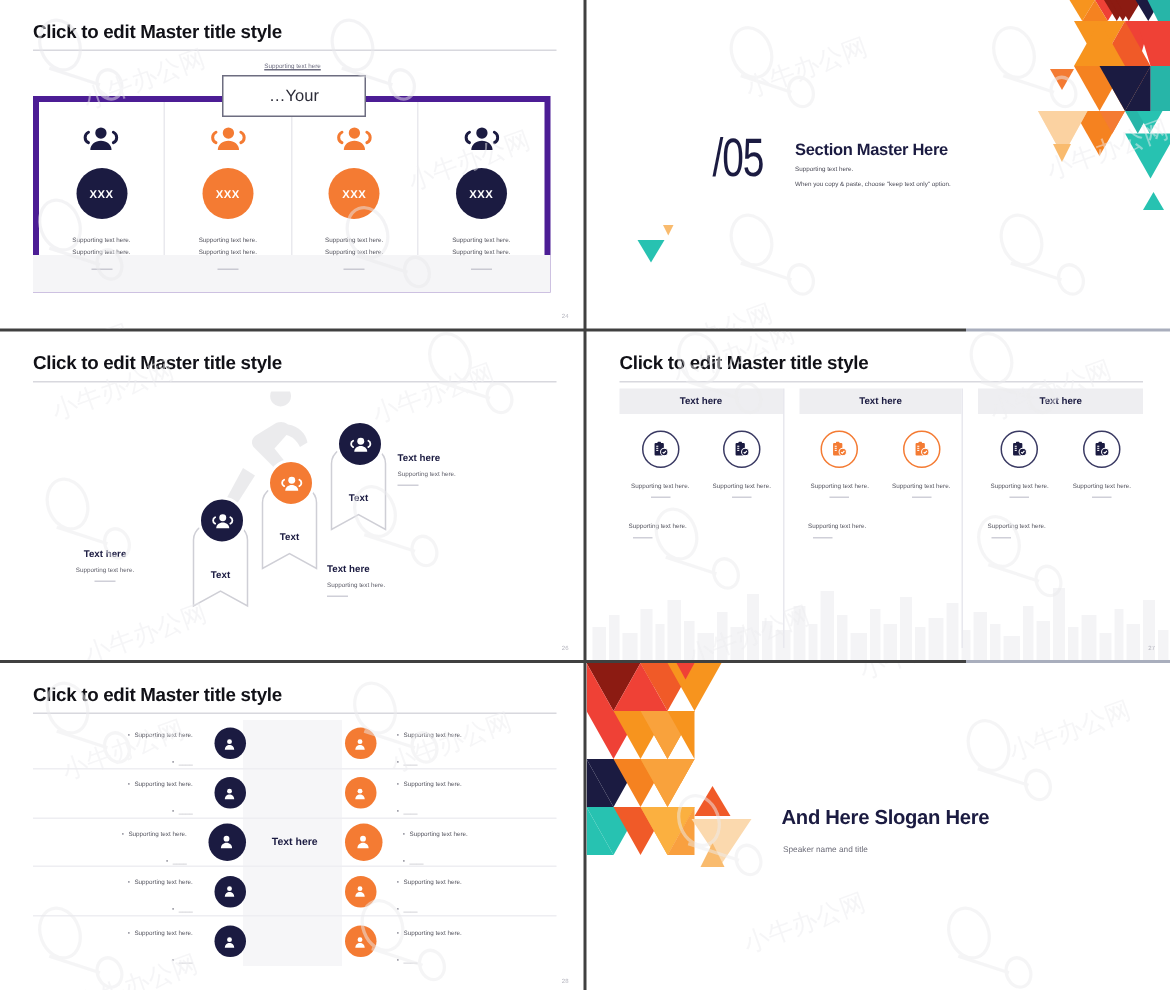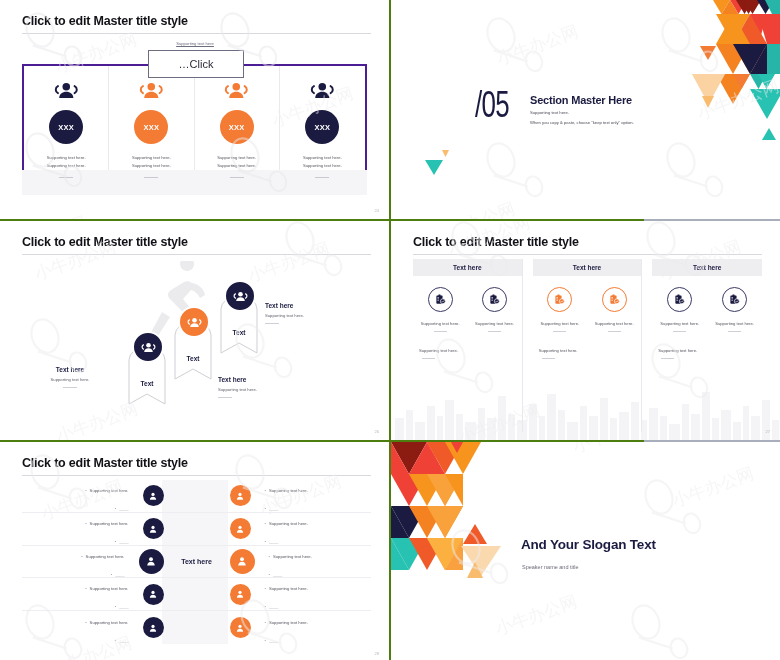--- a/index.html
+++ b/index.html
@@ -8,21 +8,21 @@
     background:#a9aebd;
     font-family:"Liberation Sans", sans-serif;
     overflow:hidden;
   }
   .deck{
     width:644px;height:660px;
     display:grid;
     grid-template-columns:389px 389px;
     grid-template-rows:219px 219px 220px;
     gap:2px;
-    background:#4d7c0f;
+    background:#404040;
     box-sizing:border-box;
     padding:0 0 16px 0;
   }
   .slide{
     position:relative;
     background:#ffffff;
     overflow:hidden;
   }
   .slide-inner{position:absolute;inset:0;}
 
@@ -64,21 +64,21 @@
     font-size:11px;color:#2c2c38;
     z-index:6;
   }
   .s1-sup{
     position:absolute;left:148px;top:41px;width:94px;
     text-align:center;font-size:4.2px;color:#6d6d80;
     text-decoration:underline;
   }
   .s1-grid{
     position:absolute;left:22px;top:64px;right:22px;bottom:24px;
-    border:2px solid #4c1d95;
+    border:4px solid #4c1d95;
     display:grid;grid-template-columns:repeat(4,1fr);
   }
   .s1-col{position:relative;border-right:1px solid #e9e9ee;}
   .s1-col:last-child{border-right:none;}
   .s1-band{
     position:absolute;left:22px;right:22px;top:170px;height:25px;
     background:#f5f5f7;z-index:1;
   }
   .s1-cell{
     position:relative;z-index:3;
@@ -205,21 +205,21 @@
 <body>
 
 <div class="deck">
 
   <div class="slide">
     <div class="slide-inner">
       <div class="s-title">Click to edit Master title style</div>
       <div class="s-rule"></div>
 
       <div class="s1-sup">Supporting text here</div>
-      <div class="s1-box">…Click</div>
+      <div class="s1-box">…Your</div>
 
       <div class="s1-band"></div>
 
       <div class="s1-grid">
 
         <div class="s1-col">
           <div class="s1-cell">
             <svg class="s1-peop" viewBox="0 0 26 18">
               <circle cx="13" cy="5" r="4" fill="#1b1b41"></circle>
               <path d="M5.5 17c0-4 3.4-6.6 7.5-6.6S20.5 13 20.5 17z" fill="#1b1b41"></path>
@@ -899,21 +899,21 @@
         <polygon points="18,96 54,96 36,128" fill="#f05a28"></polygon>
         <polygon points="36,96 72,96 54,128" fill="#f9a03f"></polygon>
         <polygon points="54,96 72,96 63,112" fill="#f9a03f"></polygon>
         <polygon points="36,96 54,128 72,96" fill="#fbb040"></polygon>
         <polygon points="54,128 72,96 72,128" fill="#f9a03f"></polygon>
         <polygon points="72,82 96,82 84,102" fill="#f05a28" transform="rotate(180 84 92)"></polygon>
         <polygon points="70,104 110,104 90,134" fill="#fbd9ae"></polygon>
         <polygon points="76,120 92,120 84,136" fill="#f9bb6e" transform="rotate(180 84 128)"></polygon>
       </svg>
 
-      <div class="s6-slogan">And Your Slogan Text</div>
+      <div class="s6-slogan">And Here Slogan Here</div>
       <div class="s6-speaker">Speaker name and title</div>
     </div>
     <div class="wm">
       <svg viewBox="0 0 389 220">
         <g fill="none" stroke="#ececee" stroke-width="2.2">
           <g transform="translate(268,55) rotate(-20)">
             <ellipse cx="0" cy="0" rx="13" ry="17"></ellipse>
               <path d="M-12 12 L16 34"></path>
               <ellipse cx="22" cy="36" rx="8" ry="10"></ellipse>
           </g>

